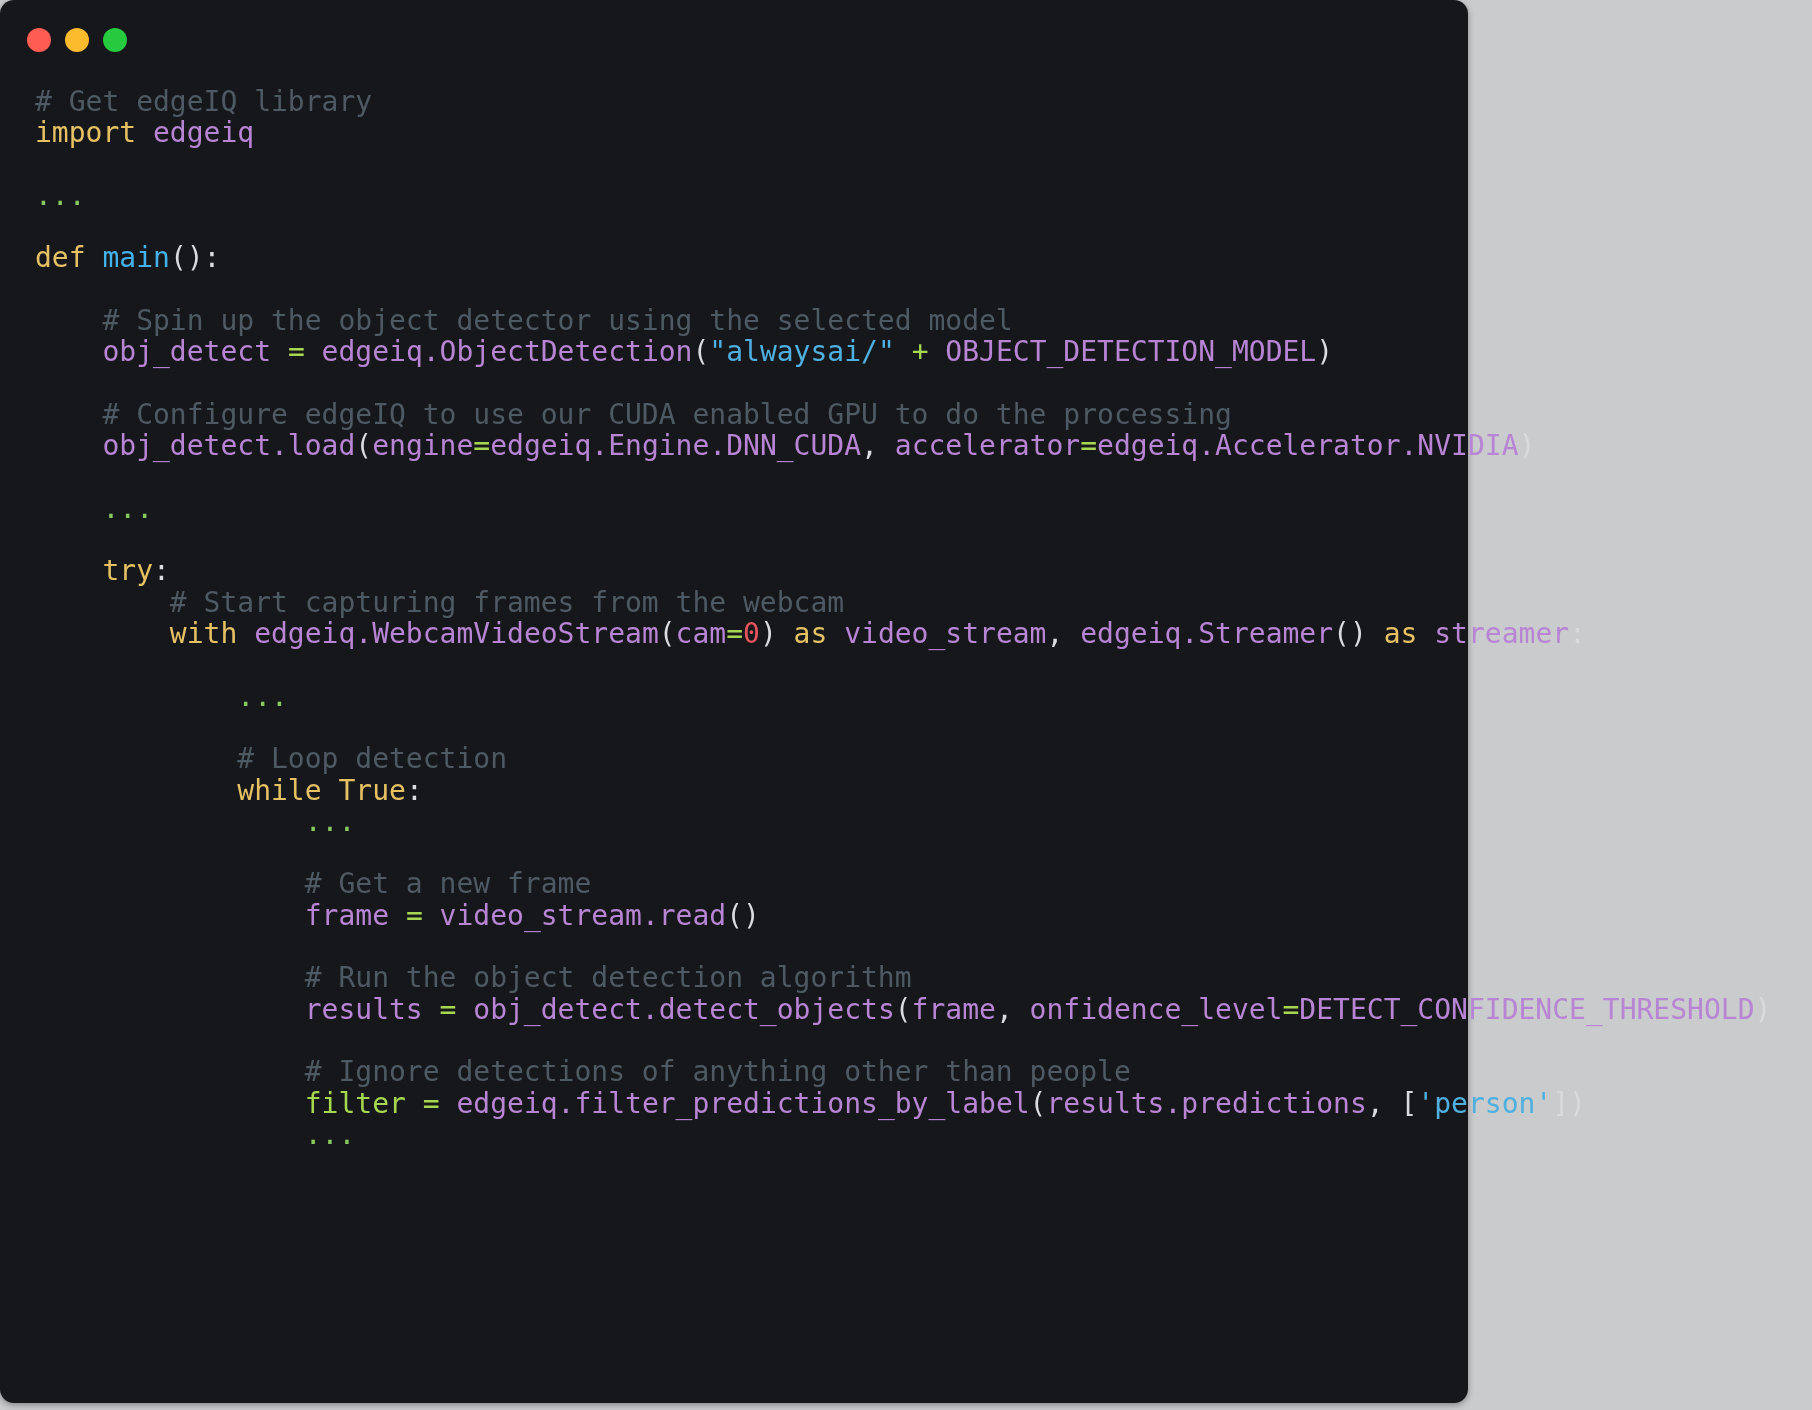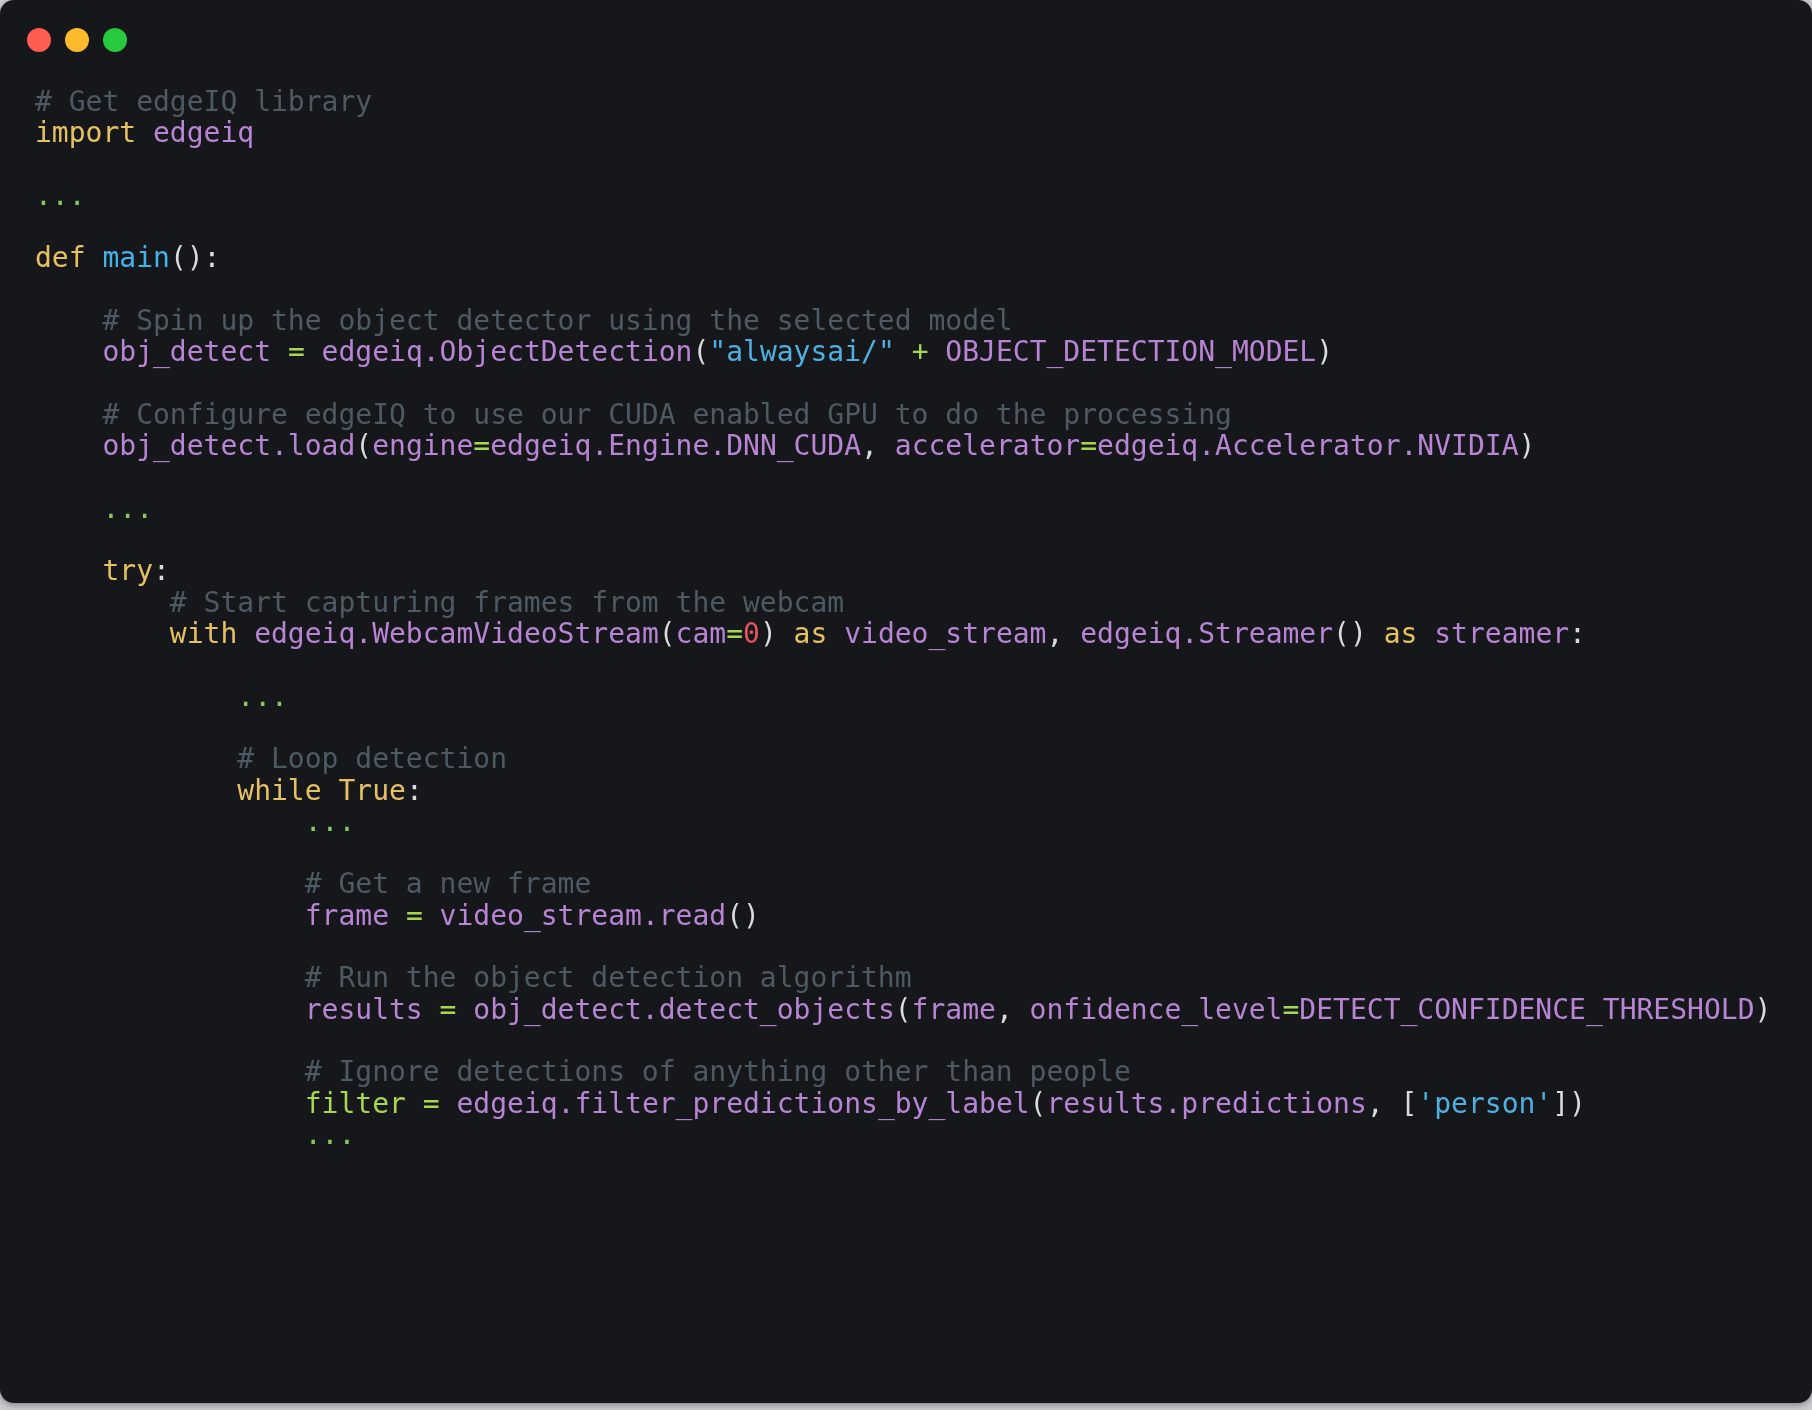--- a/index.html
+++ b/index.html
@@ -13,21 +13,21 @@
   .desktop {
     position: relative;
     width: 1812px;
     height: 1410px;
     background: #c9cbcd;
   }
   .window {
     position: absolute;
     left: 0;
     top: 0;
-    width: 1812px;
+    width: 1468px;
     height: 1403px;
     background: #16171a;
     border-radius: 14px;
     box-shadow: 0 2px 6px rgba(0,0,0,0.35);
   }
   .titlebar {
     position: absolute;
     left: 27px;
     top: 28px;
     display: flex;

